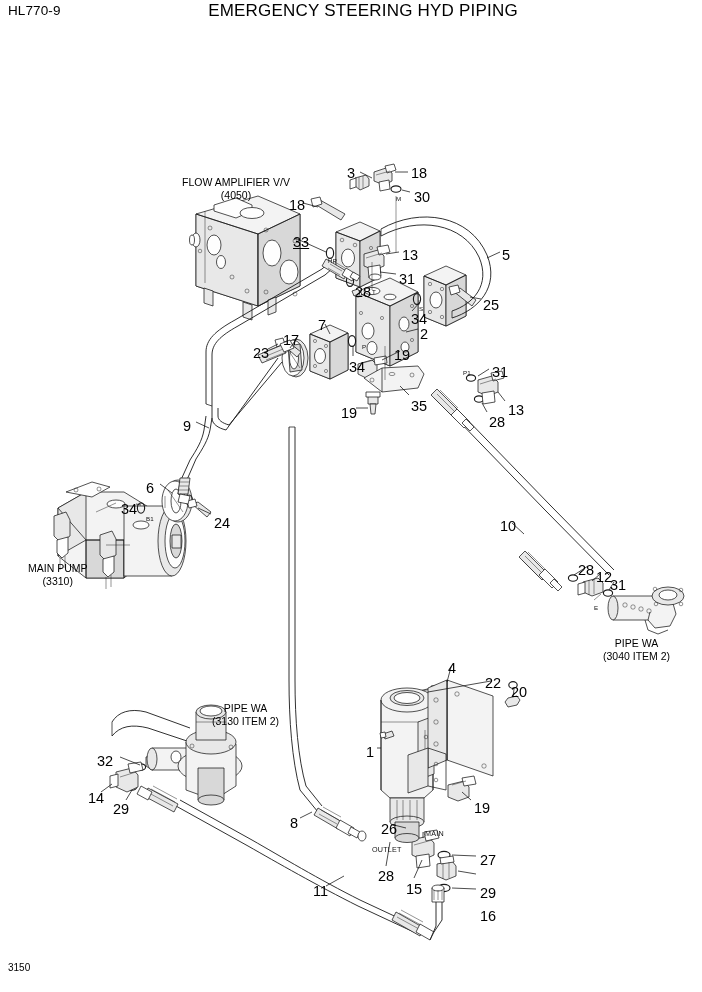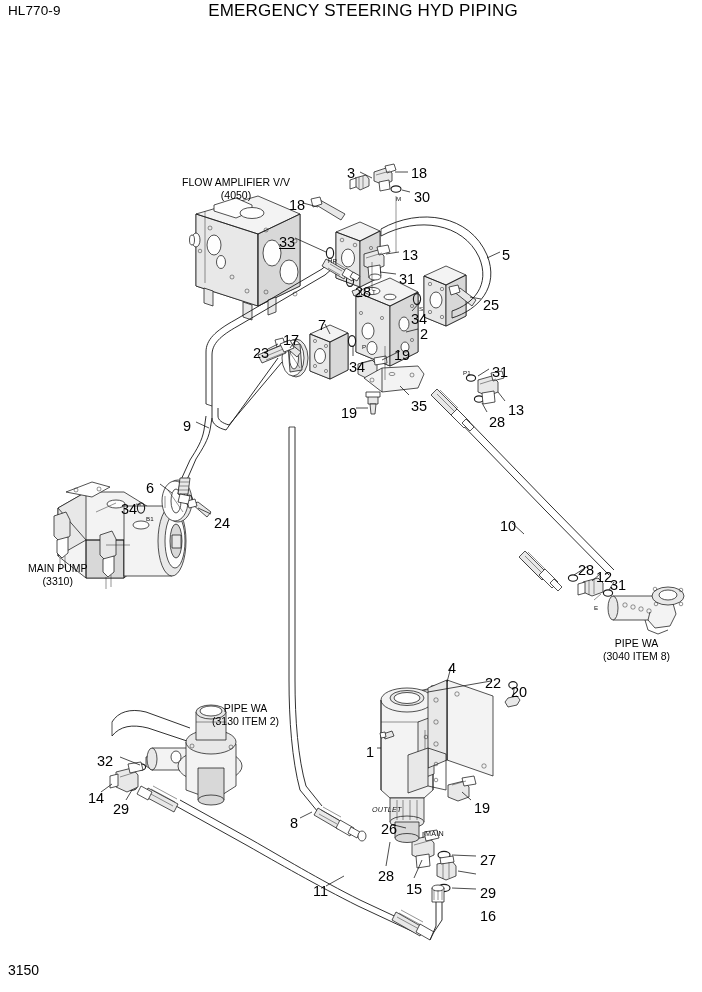--- a/index.html
+++ b/index.html
@@ -14,21 +14,21 @@
   .hdr-model{
     position:absolute;left:8px;top:3px;
     font-size:13.5px;letter-spacing:.1px;white-space:nowrap;
   }
   .hdr-title{
     position:absolute;left:0;top:1px;width:702px;
     text-align:center;font-size:17px;letter-spacing:.2px;
     padding-left:24px;box-sizing:border-box;white-space:nowrap;
   }
   .footer-page{
-    position:absolute;left:8px;top:962px;font-size:14px;
+    position:absolute;left:8px;top:962px;font-size:10px;
   }
 
   
   .cal{
     position:absolute;font-size:14.5px;line-height:1;
     white-space:nowrap;
   }
 
   
   .cap{
@@ -527,33 +527,33 @@
   <div class="cap" style="left:182px;top:176px;">
     <span>FLOW AMPLIFIER V/V</span><br>
     <span>(4050)</span>
   </div>
   <div class="cap" style="left:28px;top:562px;">
     <span>MAIN PUMP</span><br>
     <span>(3310)</span>
   </div>
   <div class="cap" style="left:603px;top:637px;">
     <span>PIPE WA</span><br>
-    <span>(3040 ITEM 8)</span>
+    <span>(3040 ITEM 2)</span>
   </div>
   <div class="cap" style="left:212px;top:702px;">
     <span>PIPE WA</span><br>
     <span>(3130 ITEM 2)</span>
   </div>
 
   <div id="callouts">
       <div class="cal" style="left: 347px; top: 166px;">3</div>
       <div class="cal" style="left: 411px; top: 166px; text-align: right;">18</div>
       <div class="cal" style="left: 414px; top: 190px;">30</div>
       <div class="cal" style="left: 289px; top: 198px;">18</div>
-      <div class="cal" style="left: 279px; top: 235px; text-decoration: underline;">33</div>
+      <div class="cal" style="left: 293px; top: 235px; text-decoration: underline;">33</div>
       <div class="cal" style="left: 402px; top: 248px;">13</div>
       <div class="cal" style="left: 502px; top: 248px;">5</div>
       <div class="cal" style="left: 399px; top: 272px;">31</div>
       <div class="cal" style="left: 483px; top: 298px;">25</div>
       <div class="cal" style="left: 355px; top: 285px;">28</div>
       <div class="cal" style="left: 411px; top: 312px;">34</div>
       <div class="cal" style="left: 420px; top: 327px;">2</div>
       <div class="cal" style="left: 318px; top: 318px;">7</div>
       <div class="cal" style="left: 283px; top: 333px;">17</div>
       <div class="cal" style="left: 253px; top: 346px;">23</div>
@@ -592,18 +592,18 @@
 
   <div id="ports">
       <div class="port" style="left: 396px; top: 196px;">M</div>
       <div class="port" style="left: 328px; top: 258px;">HP</div>
       <div class="port" style="left: 372px; top: 289px;">T</div>
       <div class="port" style="left: 419px; top: 306px;">S</div>
       <div class="port" style="left: 362px; top: 344px;">P</div>
       <div class="port" style="left: 463px; top: 370px;">P1</div>
       <div class="port" style="left: 594px; top: 605px;">E</div>
       <div class="port" style="left: 146px; top: 516px;">B1</div>
-      <div class="port b" style="left: 372px; top: 806px; font-style: italic;">OUTLET</div>
+      <div class="port b" style="left: 372px; top: 846px;">OUTLET</div>
       <div class="port b" style="left: 425px; top: 830px;">MAIN</div>
     </div>
 
   <div class="footer-page">3150</div>
 </div>
 
 </body></html>

